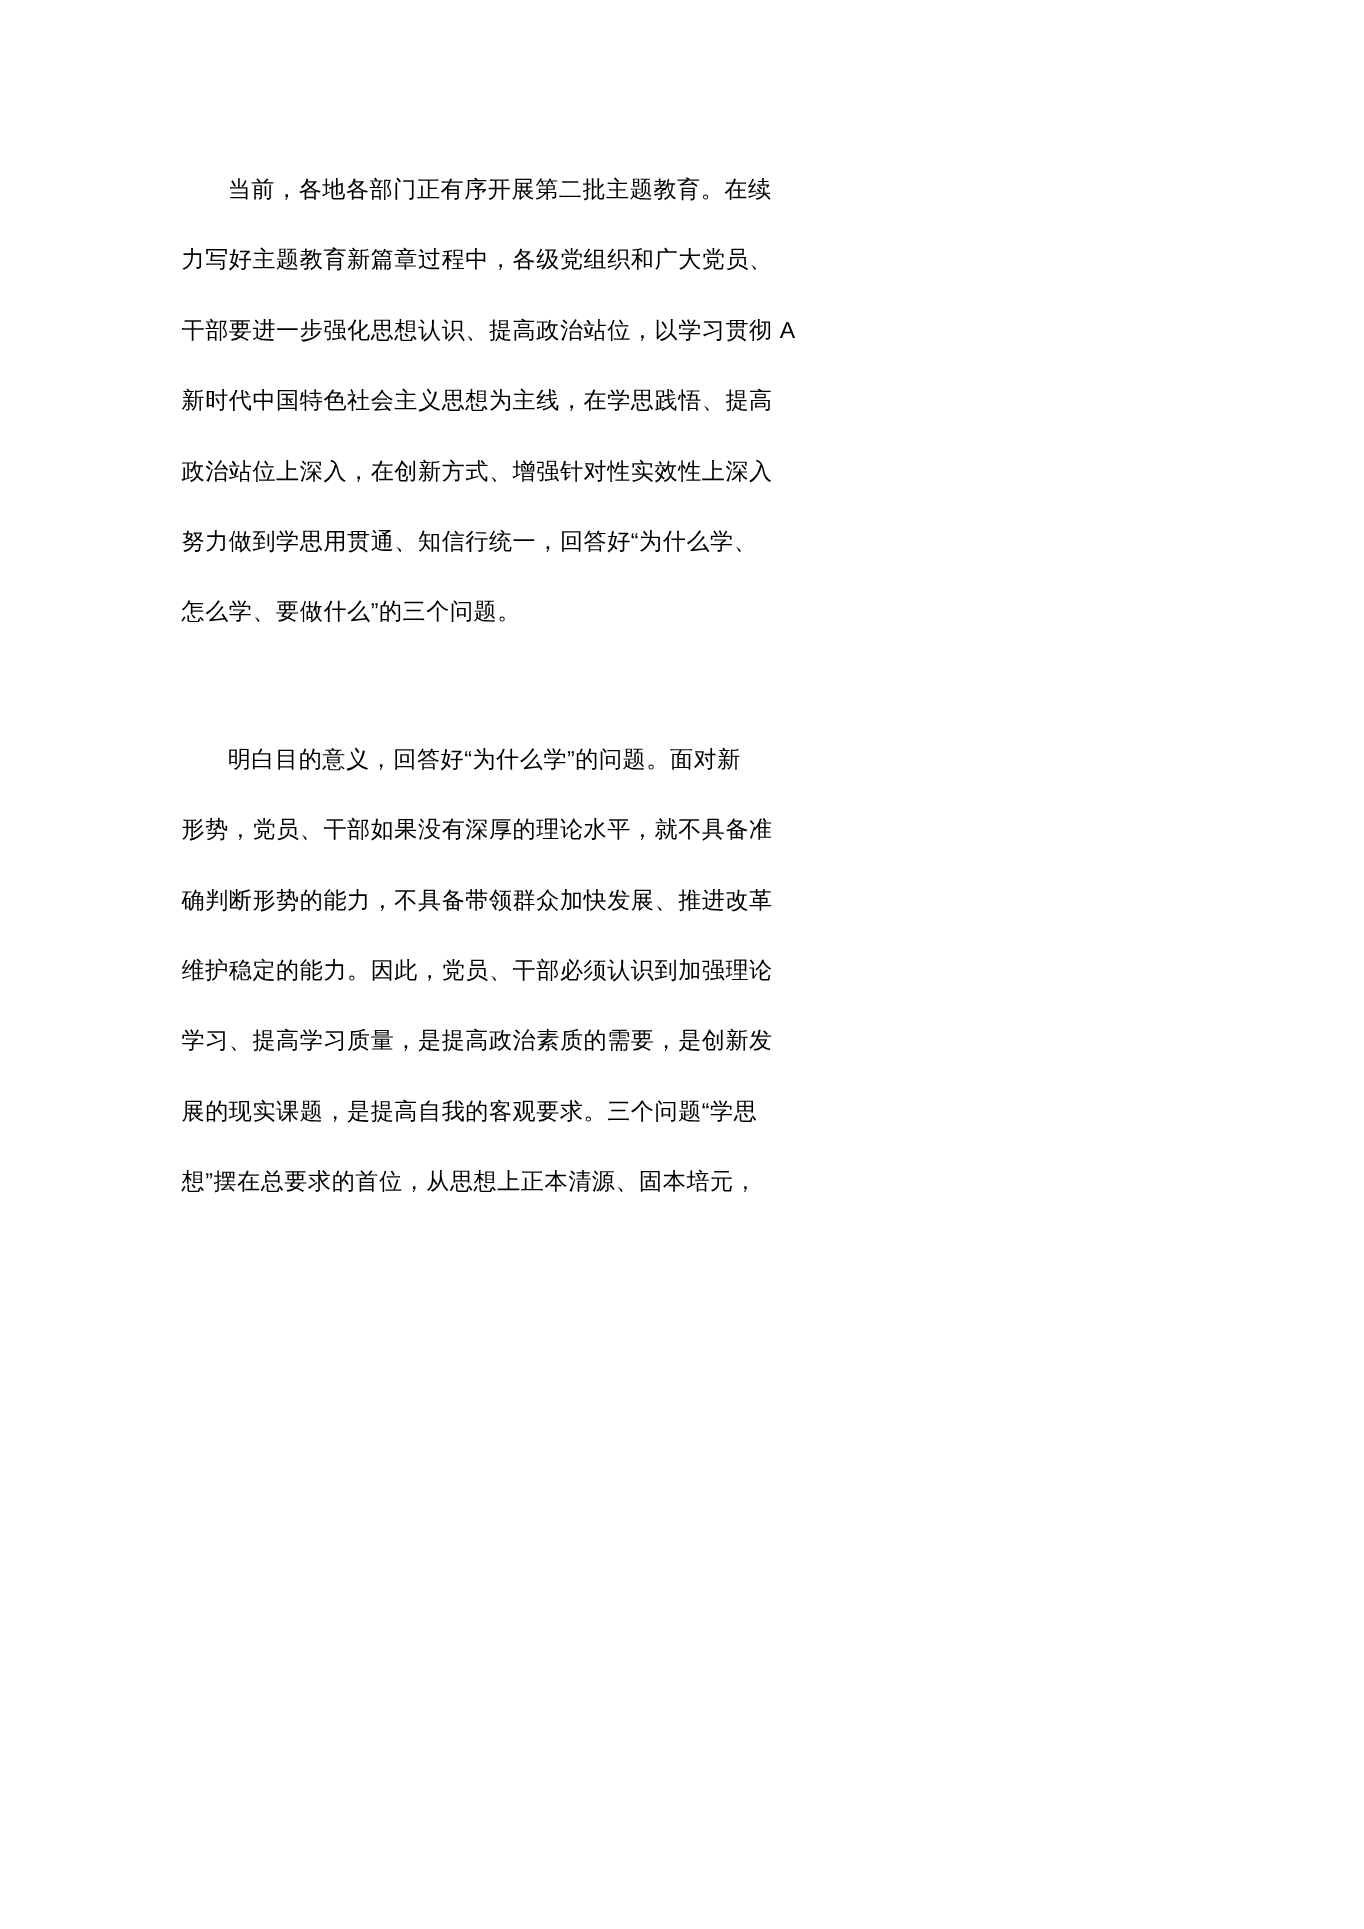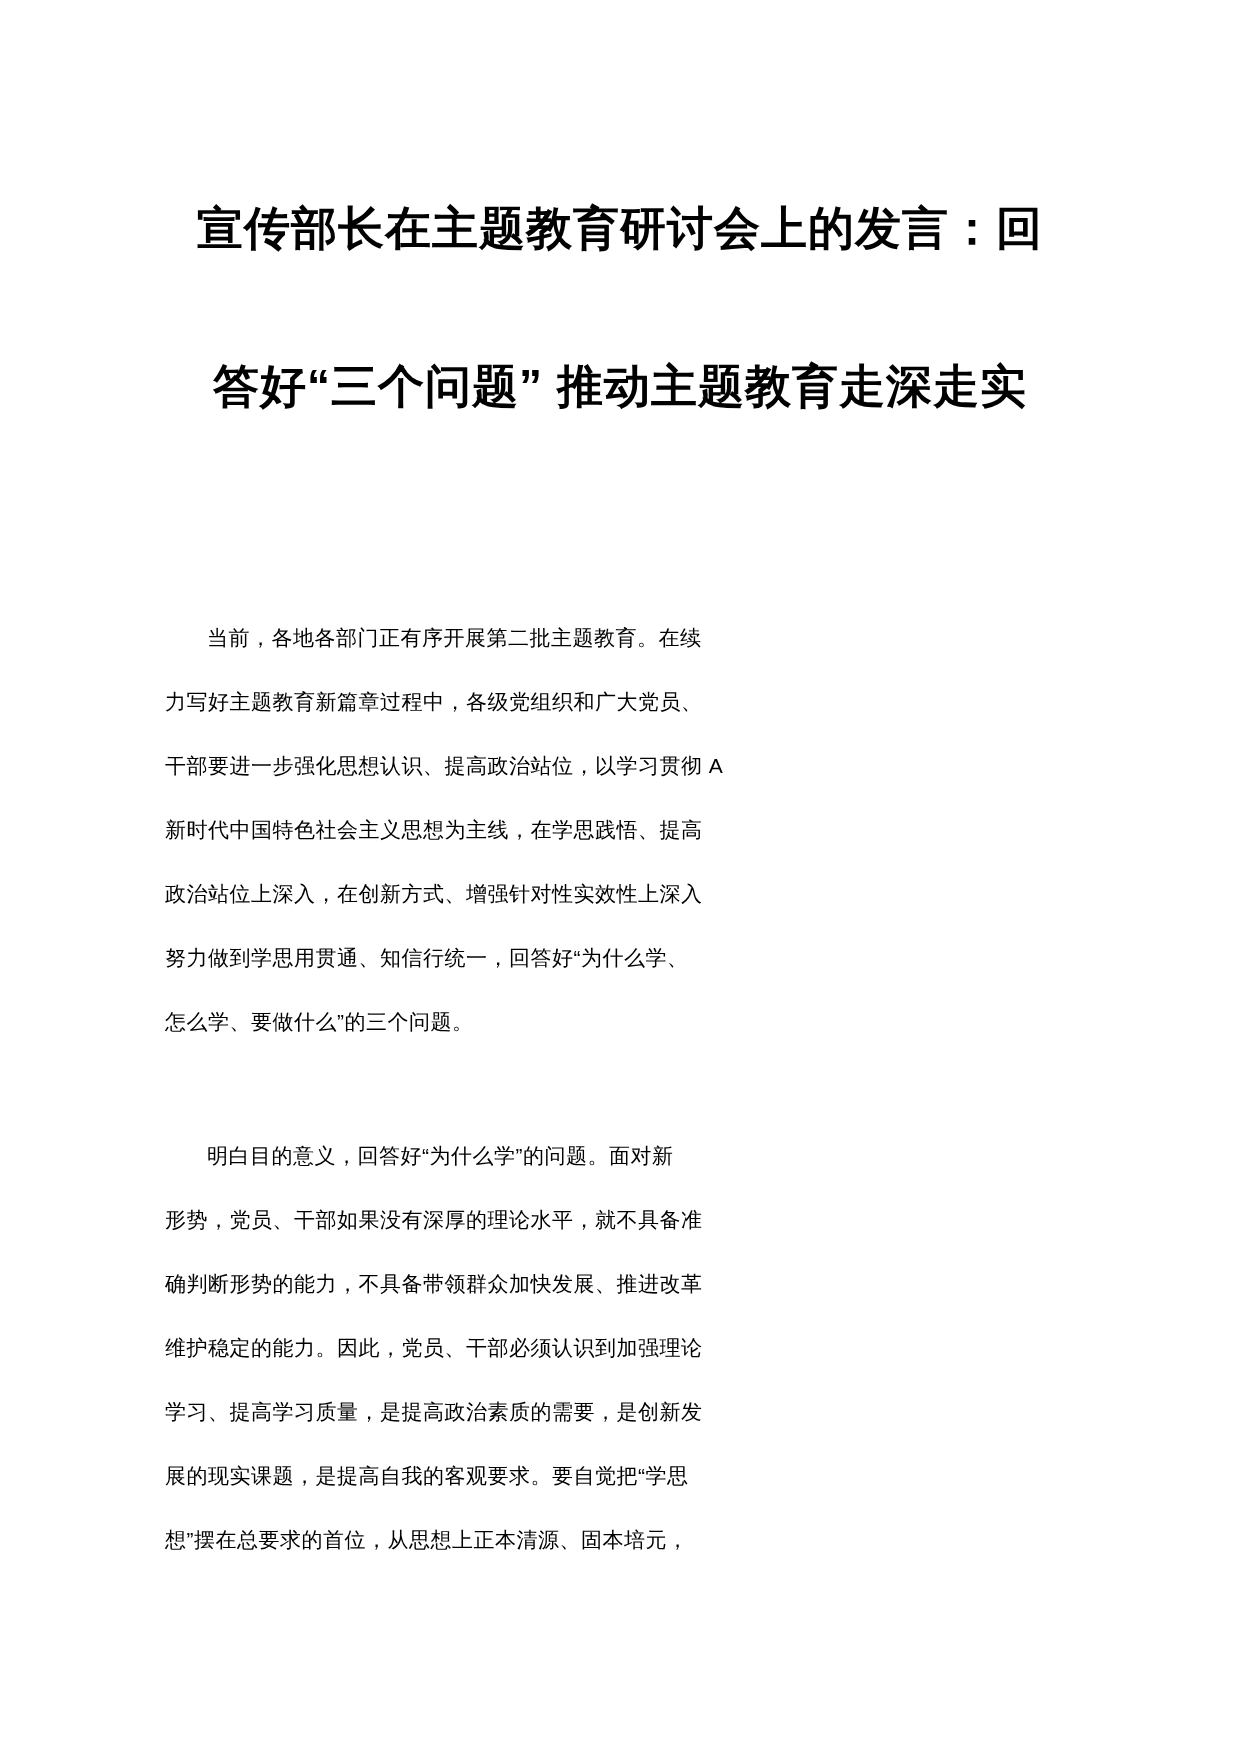--- a/index.html
+++ b/index.html
@@ -42,31 +42,29 @@
     text-align: left;
   }
   .para + .para {
     margin-top: 70px;
   }
 </style>
 </head>
 <body>
 
 <div class="page">
-  <h1 class="title">宣传部长在主题教育研讨会上的发言：回
-答好“三个问题” 推动主题教育走深走实</h1>
   <div class="doc-body">
     <p class="para">当前，各地各部门正有序开展第二批主题教育。在续
 力写好主题教育新篇章过程中，各级党组织和广大党员、
 干部要进一步强化思想认识、提高政治站位，以学习贯彻 A
 新时代中国特色社会主义思想为主线，在学思践悟、提高
 政治站位上深入，在创新方式、增强针对性实效性上深入
 努力做到学思用贯通、知信行统一，回答好“为什么学、
 怎么学、要做什么”的三个问题。</p>
     <p class="para">明白目的意义，回答好“为什么学”的问题。面对新
 形势，党员、干部如果没有深厚的理论水平，就不具备准
 确判断形势的能力，不具备带领群众加快发展、推进改革
 维护稳定的能力。因此，党员、干部必须认识到加强理论
 学习、提高学习质量，是提高政治素质的需要，是创新发
-展的现实课题，是提高自我的客观要求。要自觉把“学思
+展的现实课题，是提高自我的客观要求。三个问题“学思
 想”摆在总要求的首位，从思想上正本清源、固本培元，</p>
   </div>
 </div>
 
 </body></html>

